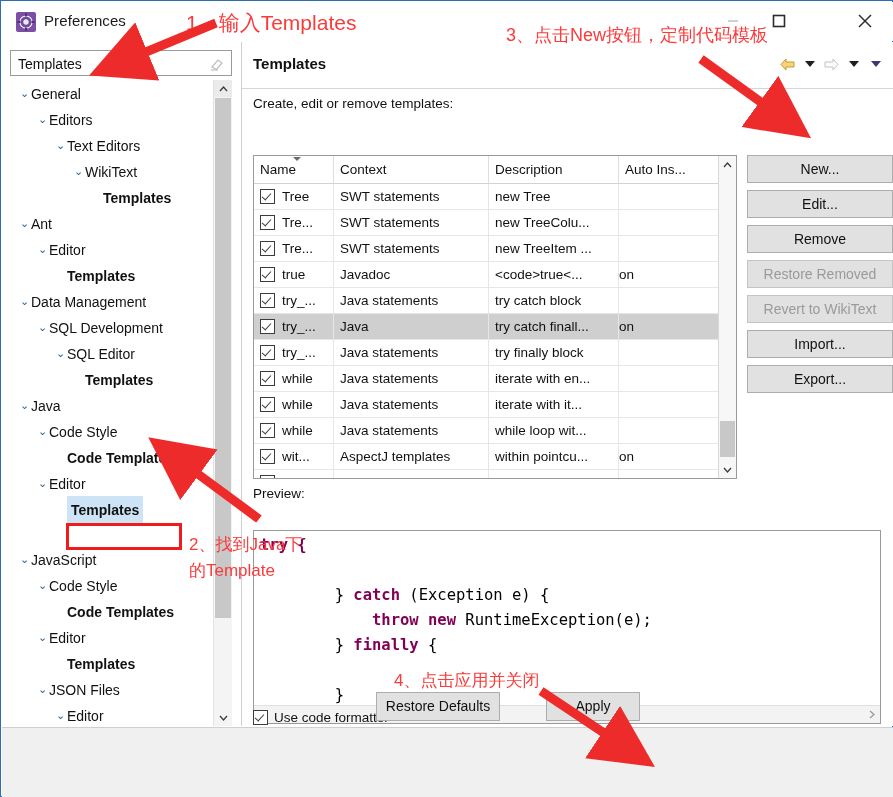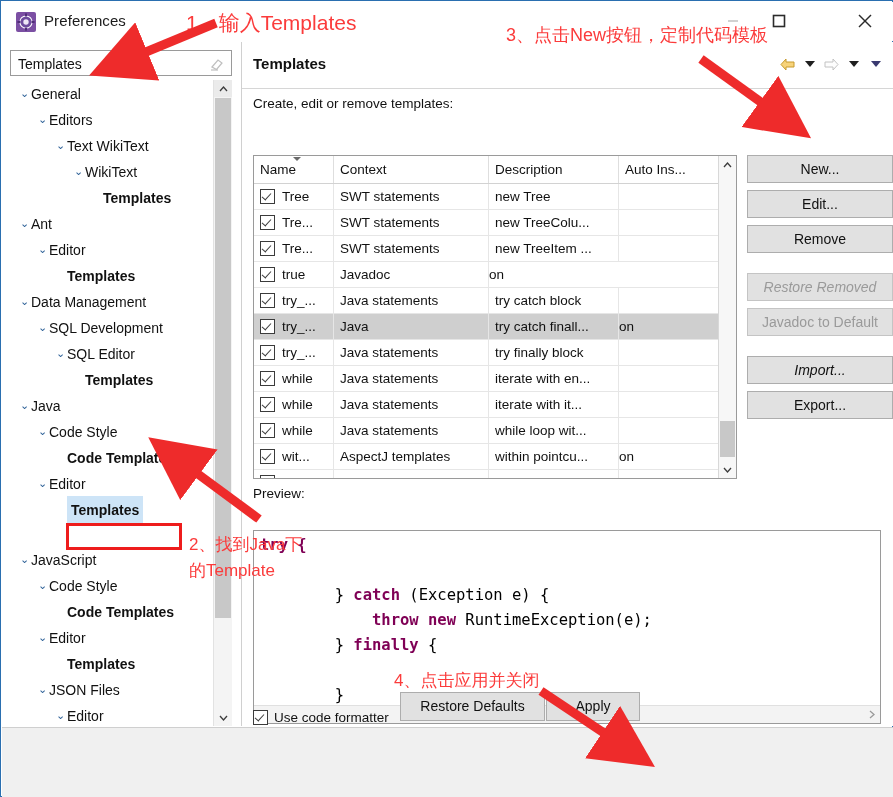--- a/index.html
+++ b/index.html
@@ -82,39 +82,39 @@
   .tsb .arw{position:absolute;left:0;width:17px;height:17px;display:flex;align-items:center;justify-content:center;color:#4a4a4a;font-size:9px;}
   .tsb .arw.up{top:0;}
   .tsb .arw.dn{bottom:0;}
   .tsb .thumb{position:absolute;left:1px;top:265px;width:15px;height:36px;background:#c8c8c8;}
 
   
   .sbtns{position:absolute;left:505px;top:113px;width:146px;}
   .btn{width:146px;height:28px;background:#e1e1e1;border:1px solid #adadad;box-sizing:border-box;
      font-family:"Liberation Sans",sans-serif;font-size:14px;color:#111;text-align:center;line-height:26px;margin-bottom:7px;cursor:default;}
   .btn.disabled{color:#9a9a9a;border-color:#c4c4c4;background:#e1e1e1;}
-  .btn.gap{margin-top:20px;font-style:italic;}
+  .btn.gap{margin-top:7px;}
 
   
   .pv-label{position:absolute;left:11px;top:444px;font-size:13.5px;color:#111;}
   .pv-box{position:absolute;left:11px;top:488px;width:628px;height:194px;border:1px solid #9a9a9a;background:#fff;box-sizing:border-box;overflow:hidden;}
   .code{position:absolute;left:6px;top:2px;font-family:"DejaVu Sans Mono","Liberation Mono",monospace;font-size:15.5px;line-height:25px;white-space:pre;}
   .kw{color:#7f0055;font-weight:bold;}
   .pv-hsb{position:absolute;left:0;bottom:0;width:626px;height:17px;background:#f3f3f3;border-top:1px solid #e0e0e0;}
   .pv-hsb .arw{position:absolute;top:0;width:17px;height:17px;display:flex;align-items:center;justify-content:center;color:#8d8d8d;font-size:10px;}
   .pv-hsb .arw.l{left:0;}
   .pv-hsb .arw.r{right:0;}
 
   
   .cfmt{position:absolute;left:11px;top:668px;font-size:13.5px;color:#111;}
   .cfmt .cb2{display:inline-block;width:13px;height:13px;border:1px solid #3b3b3b;background:#fff;position:relative;vertical-align:middle;margin-right:6px;transform:translateY(-1px);}
   .cfmt .cb2::after{content:"";position:absolute;left:3px;top:1px;width:4px;height:8px;border:solid #3d3d3d;border-width:0 1.6px 1.6px 0;transform:rotate(42deg);}
   .btn-wide{position:absolute;height:29px;background:#e1e1e1;border:1px solid #adadad;box-sizing:border-box;
      font-family:"Liberation Sans",sans-serif;font-size:14px;color:#111;text-align:center;line-height:27px;cursor:default;}
-  .b-restore{left:399px;top:691px;width:145px;}
+  .b-restore{left:375px;top:691px;width:124px;}
   .b-apply{left:545px;top:691px;width:94px;}
 
   .dlgfoot{position:absolute;left:1px;top:726px;width:891px;height:69px;background:#f0f0f0;border-top:1px solid #cfcfcf;}
 
   
   .anno{position:absolute;color:#fb3b3b;font-family:"Liberation Sans","DejaVu Sans",sans-serif;white-space:nowrap;}
   .a1{left:185px;top:8px;font-size:21px;}
   .a3{left:505px;top:22px;font-size:18px;}
   .a2{left:188px;top:531px;font-size:17px;line-height:26px;}
   .a4{left:393px;top:668px;font-size:17px;}
@@ -169,21 +169,21 @@
             <line x1="2" y1="14" x2="9" y2="14"></line>
         </g>
       </svg>
     </div>
   </div>
 
   <div class="tree-panel">
     <div class="tree" id="tree">
         <div class="trow" style="padding-left: 8px;"><span class="chev">⌄</span><span class="lbl">General</span></div>
         <div class="trow" style="padding-left: 26px;"><span class="chev">⌄</span><span class="lbl">Editors</span></div>
-        <div class="trow" style="padding-left: 44px;"><span class="chev">⌄</span><span class="lbl">Text WikiText</span></div>
+        <div class="trow" style="padding-left: 44px;"><span class="chev">⌄</span><span class="lbl">Text Editors</span></div>
         <div class="trow" style="padding-left: 62px;"><span class="chev">⌄</span><span class="lbl">WikiText</span></div>
         <div class="trow bold" style="padding-left: 80px;"><span class="chev"></span><span class="lbl">Templates</span></div>
         <div class="trow" style="padding-left: 8px;"><span class="chev">⌄</span><span class="lbl">Ant</span></div>
         <div class="trow" style="padding-left: 26px;"><span class="chev">⌄</span><span class="lbl">Editor</span></div>
         <div class="trow bold" style="padding-left: 44px;"><span class="chev"></span><span class="lbl">Templates</span></div>
         <div class="trow" style="padding-left: 8px;"><span class="chev">⌄</span><span class="lbl">Data Management</span></div>
         <div class="trow" style="padding-left: 26px;"><span class="chev">⌄</span><span class="lbl">SQL Development</span></div>
         <div class="trow" style="padding-left: 44px;"><span class="chev">⌄</span><span class="lbl">SQL Editor</span></div>
         <div class="trow bold" style="padding-left: 62px;"><span class="chev"></span><span class="lbl">Templates</span></div>
         <div class="trow" style="padding-left: 8px;"><span class="chev">⌄</span><span class="lbl">Java</span></div>
@@ -268,20 +268,21 @@
             </div>
             <div class="tr">
               <div class="td col-name"><span class="cb"></span><span>Tre...</span></div>
               <div class="td col-ctx">SWT statements</div>
               <div class="td col-desc">new TreeItem ...</div>
               <div class="td col-auto c-auto"></div>
             </div>
             <div class="tr">
               <div class="td col-name"><span class="cb"></span><span>true</span></div>
               <div class="td col-ctx">Javadoc</div>
+              <div class="td col-desc">&lt;code&gt;true&lt;...</div>
               <div class="td col-auto c-auto">on</div>
             </div>
             <div class="tr">
               <div class="td col-name"><span class="cb"></span><span>try_...</span></div>
               <div class="td col-ctx">Java statements</div>
               <div class="td col-desc">try catch block</div>
               <div class="td col-auto c-auto"></div>
             </div>
             <div class="tr sel">
               <div class="td col-name"><span class="cb"></span><span>try_...</span></div>
@@ -340,21 +341,21 @@
             </svg>
         </div>
       </div>
     </div>
 
     <div class="sbtns" id="sbtns">
         <div class="btn">New...</div>
         <div class="btn">Edit...</div>
         <div class="btn">Remove</div>
         <div class="btn disabled gap">Restore Removed</div>
-        <div class="btn disabled">Javadoc to Default</div>
+        <div class="btn disabled">Revert to WikiText</div>
         <div class="btn gap">Import...</div>
         <div class="btn">Export...</div>
       </div>
 
     <div class="pv-label">Preview:</div>
     <div class="pv-box">
       <div class="code" id="code"><div><span class="kw">try {</span></div><div>&nbsp;</div><div><span>        } </span><span class="kw">catch</span><span> (Exception e) {</span></div><div><span>            </span><span class="kw">throw new</span><span> RuntimeException(e);</span></div><div><span>        } </span><span class="kw">finally</span><span> {</span></div><div>&nbsp;</div><div><span>        }</span></div></div>
       <div class="pv-hsb">
         <div class="arw l">
           <svg width="6" height="9" viewBox="0 0 6 9">

